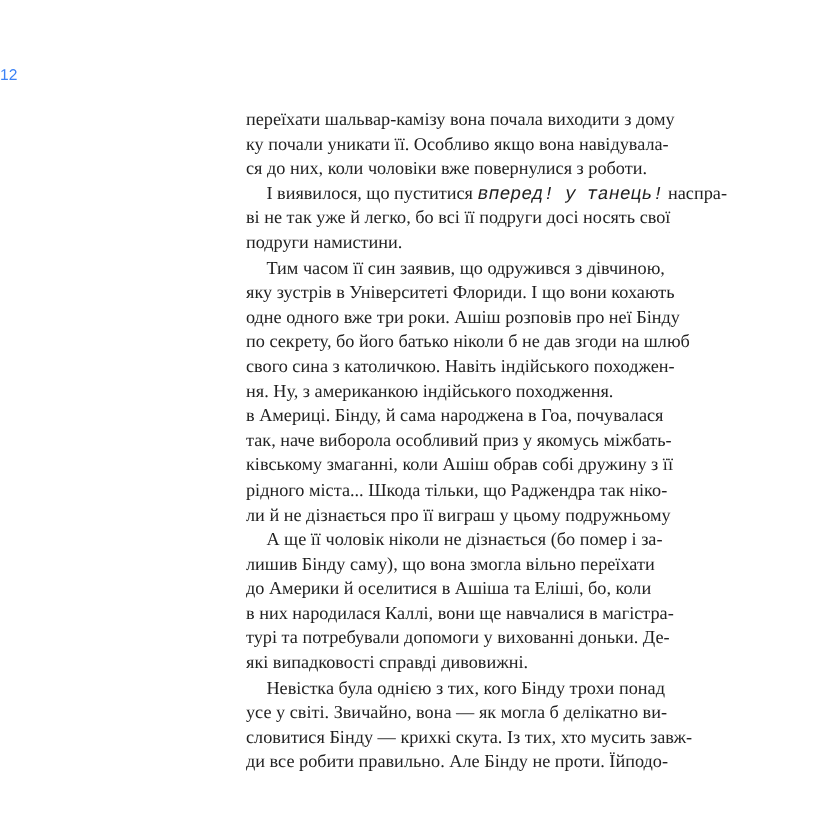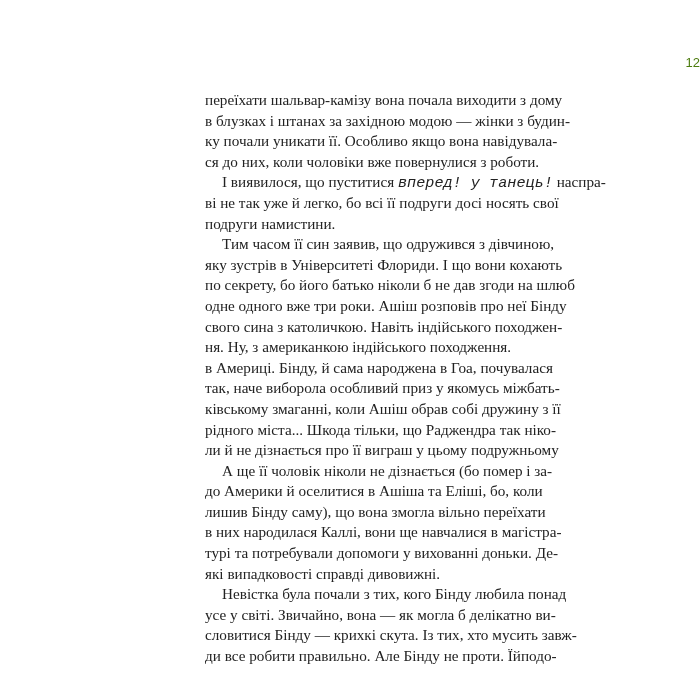--- a/index.html
+++ b/index.html
@@ -1,19 +1,19 @@
 <!DOCTYPE html>
 <html><head>
   <meta charset="utf-8">
   <style>
     html, body { margin: 0; padding: 0; background: #ffffff; }
     body { width: 700px; height: 700px; position: relative; overflow: hidden; }
     .page-number {
-      position: absolute; top: 55px; left: 0; width: 700px; text-align: right;
-      font-family: "Liberation Sans", sans-serif; font-size: 13px; color: #4d7c0f;
+      position: absolute; top: 55px; left: 0; width: 700px; text-align: left;
+      font-family: "Liberation Sans", sans-serif; font-size: 13px; color: #3b82f6;
       font-weight: 300;
     }
     .text-block {
       position: absolute; top: 90px; left: 205px; width: 293px;
       font-family: "Liberation Serif", serif; font-size: 15.2px; line-height: 20.6px;
       color: #222222;
     }
     .line { display: block; white-space: nowrap; text-align: justify; text-align-last: justify; height: 20.6px; }
     .line.last { text-align-last: left; }
     .line.indent { padding-left: 17px; }
@@ -21,56 +21,55 @@
   </style>
 </head>
 <body>
 
 <div class="page-number">12</div>
 
 <div class="text-block">
 
   <div>
     <span class="line">переїхати шальвар-камізу вона почала виходити з дому</span>
-    <span class="line">в блузках і штанах за західною модою — жінки з будин-</span>
     <span class="line">ку почали уникати її. Особливо якщо вона навідувала-</span>
     <span class="line last">ся до них, коли чоловіки вже повернулися з роботи.</span>
   </div>
 
   <div>
     <span class="line indent"><span>І виявилося, що пуститися </span><em>вперед! у танець!</em><span> наспра-</span></span>
     <span class="line">ві не так уже й легко, бо всі її подруги досі носять свої</span>
     <span class="line last">подруги намистини.</span>
   </div>
 
   <div>
     <span class="line indent">Тим часом її син заявив, що одружився з дівчиною,</span>
     <span class="line">яку зустрів в Університеті Флориди. І що вони кохають</span>
+    <span class="line">одне одного вже три роки. Ашіш розповів про неї Бінду</span>
     <span class="line">по секрету, бо його батько ніколи б не дав згоди на шлюб</span>
-    <span class="line">одне одного вже три роки. Ашіш розповів про неї Бінду</span>
     <span class="line">свого сина з католичкою. Навіть індійського походжен-</span>
     <span class="line last">ня. Ну, з американкою індійського походження.</span>
   </div>
 
   <div>
     <span class="line">в Америці. Бінду, й сама народжена в Гоа, почувалася</span>
     <span class="line">так, наче виборола особливий приз у якомусь міжбать-</span>
     <span class="line">ківському змаганні, коли Ашіш обрав собі дружину з її</span>
     <span class="line">рідного міста... Шкода тільки, що Раджендра так ніко-</span>
     <span class="line">ли й не дізнається про її виграш у цьому подружньому</span>
   </div>
 
   <div>
     <span class="line indent">А ще її чоловік ніколи не дізнається (бо помер і за-</span>
+    <span class="line">лишив Бінду саму), що вона змогла вільно переїхати</span>
     <span class="line">до Америки й оселитися в Ашіша та Еліші, бо, коли</span>
-    <span class="line">лишив Бінду саму), що вона змогла вільно переїхати</span>
     <span class="line">в них народилася Каллі, вони ще навчалися в магістра-</span>
     <span class="line">турі та потребували допомоги у вихованні доньки. Де-</span>
     <span class="line last">які випадковості справді дивовижні.</span>
   </div>
 
   <div>
-    <span class="line indent">Невістка була почали з тих, кого Бінду любила понад</span>
+    <span class="line indent">Невістка була однією з тих, кого Бінду трохи понад</span>
     <span class="line">усе у світі. Звичайно, вона — як могла б делікатно ви-</span>
     <span class="line">словитися Бінду — крихкі скута. Із тих, хто мусить завж-</span>
     <span class="line">ди все робити правильно. Але Бінду не проти. Їйподо-</span>
   </div>
 </div>
 
 </body></html>

